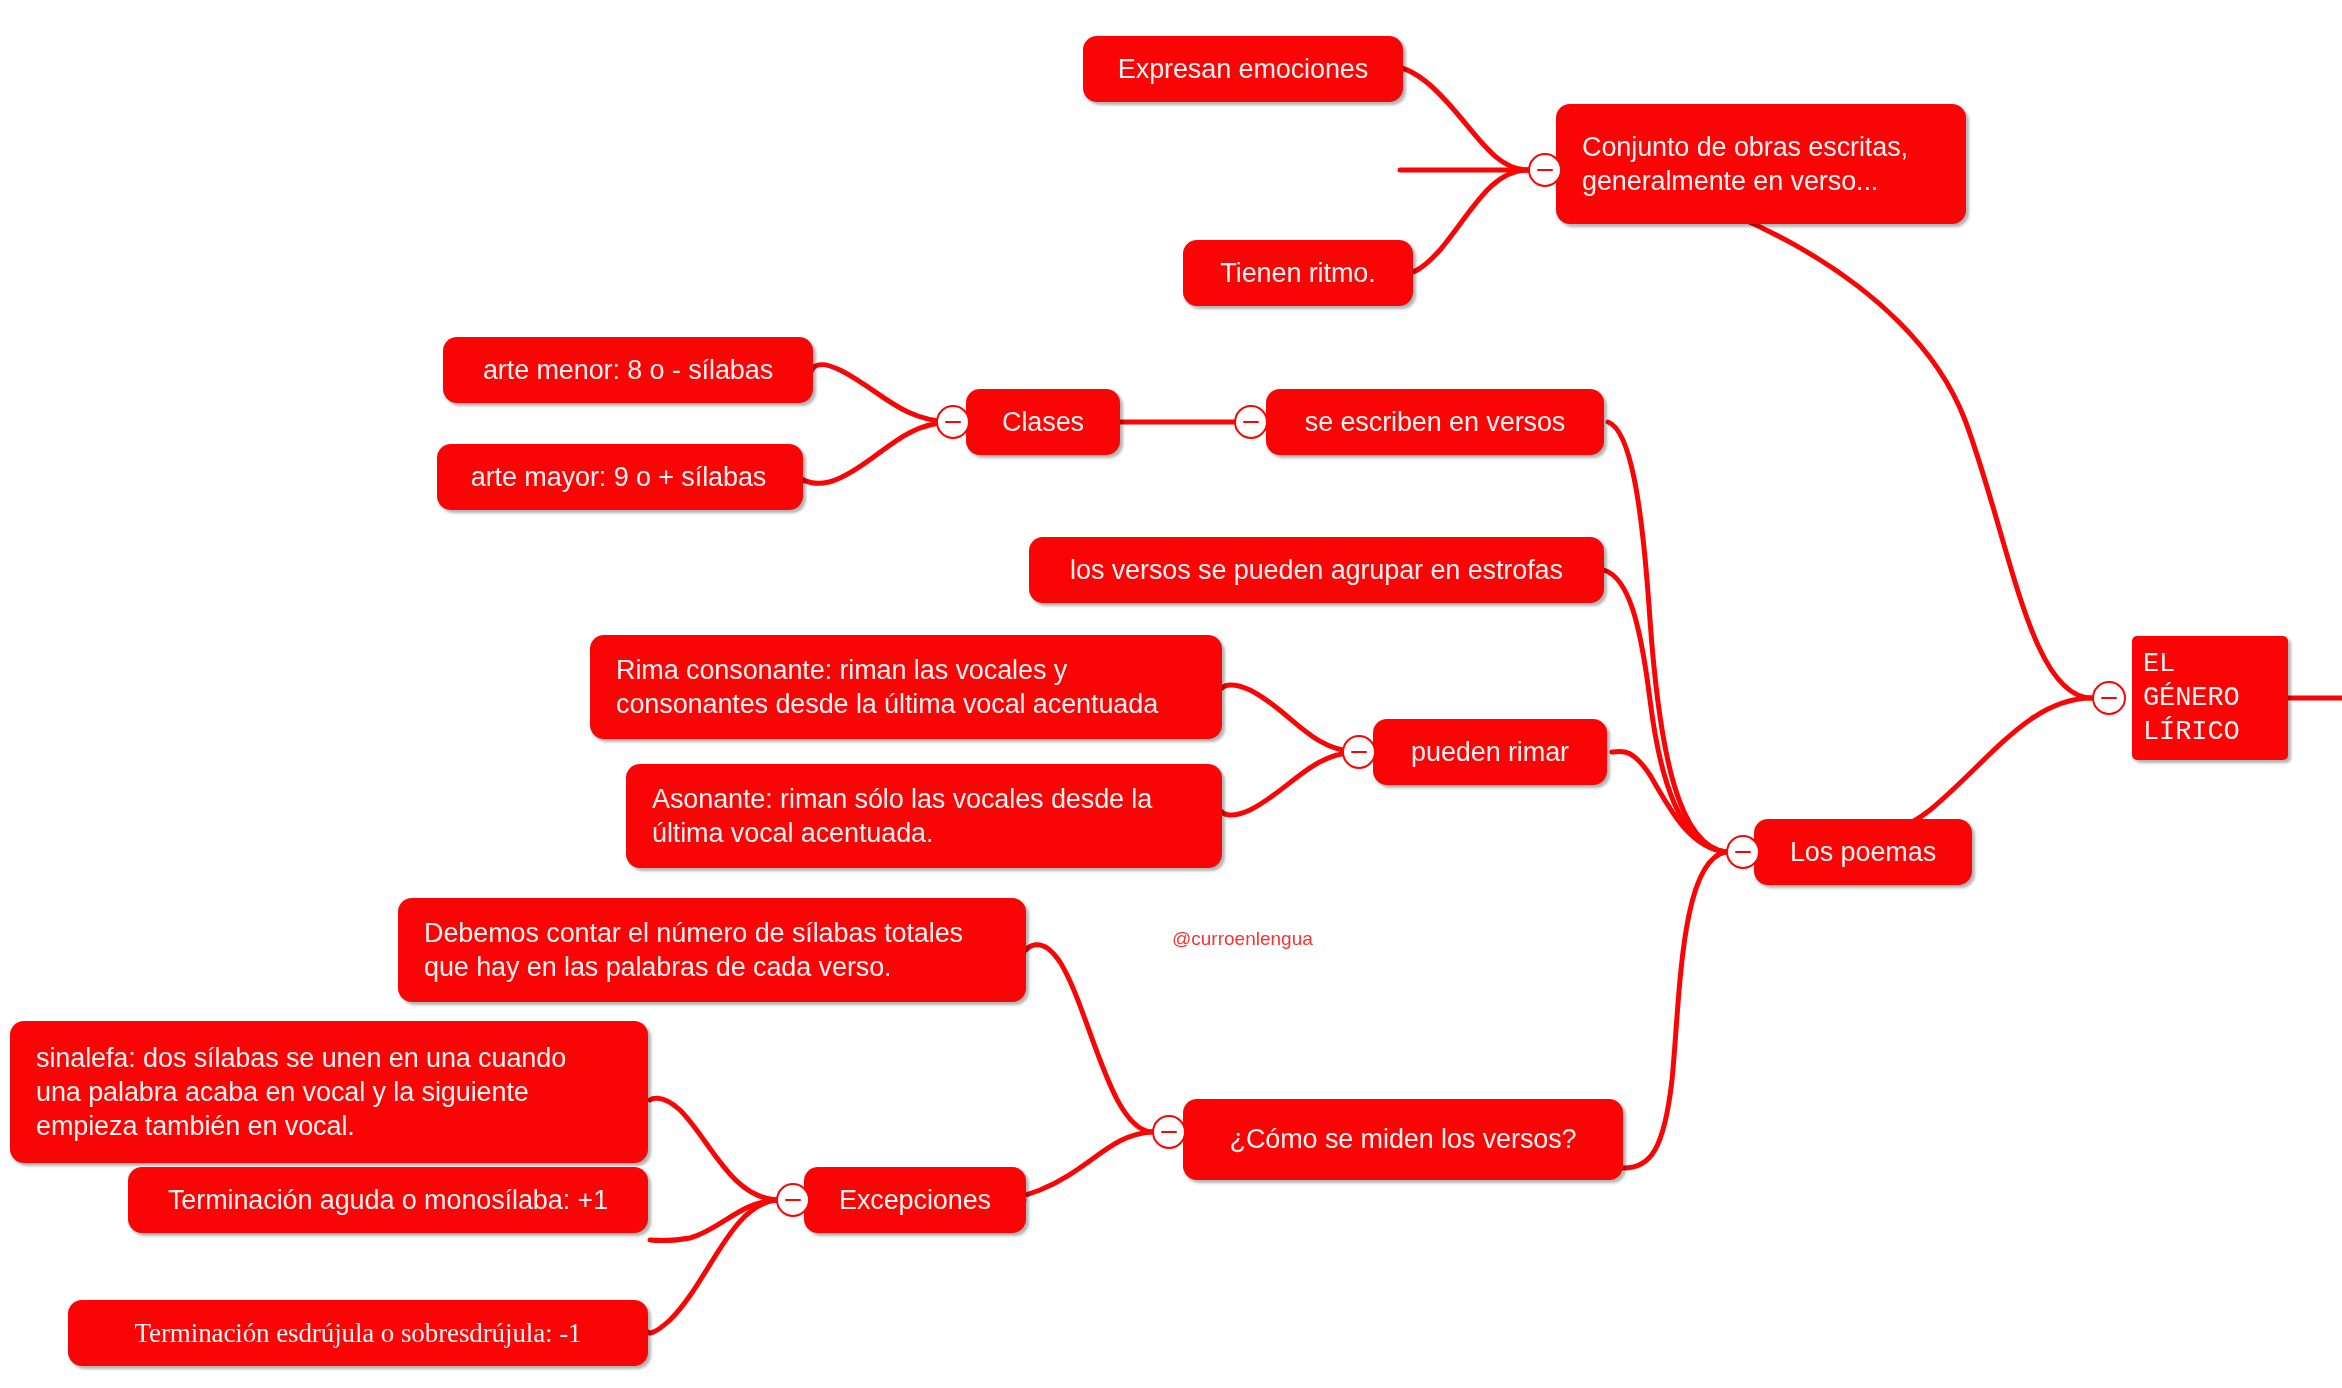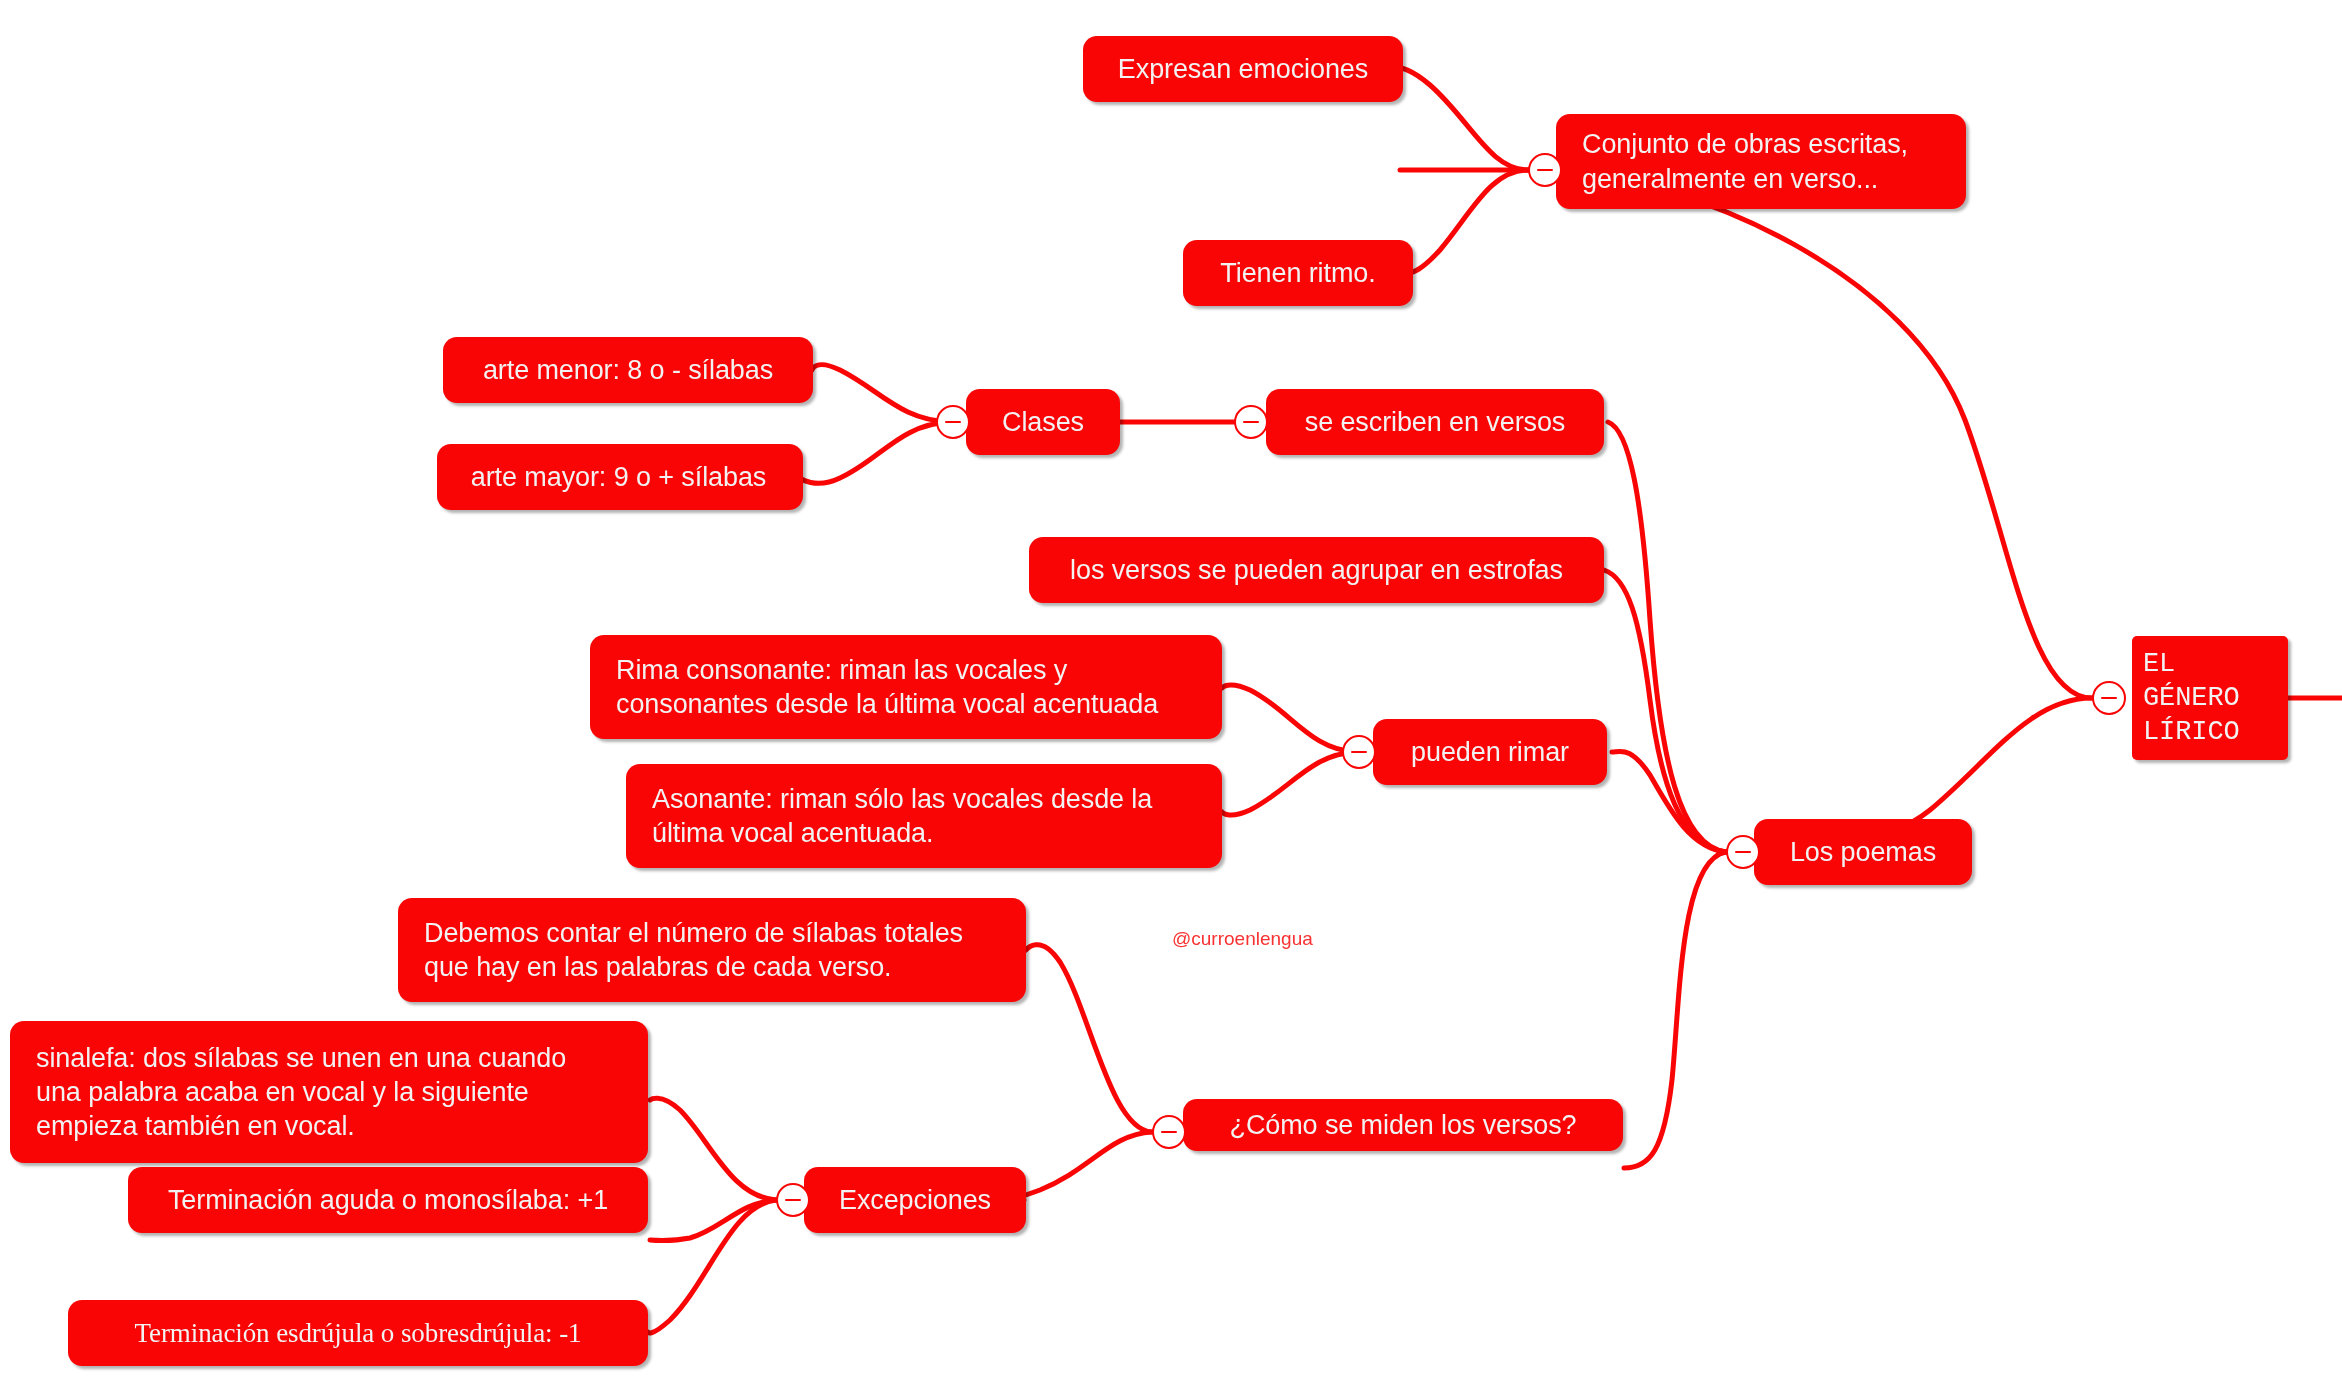--- a/index.html
+++ b/index.html
@@ -112,21 +112,21 @@
     </g>
   </svg>
 
   <div class="node root lead" style="left:2132px; top:636px; width:156px; height:124px;">
     <span>EL
 GÉNERO
 LÍRICO</span>
   </div>
   <div class="toggle" style="left:2092px; top:681px;"></div>
 
-  <div class="node lead" style="left:1556px; top:114px; width:410px; height:95px;">
+  <div class="node lead" style="left:1556px; top:104px; width:410px; height:120px;">
     <span>Conjunto de obras escritas,
 generalmente en verso...</span>
   </div>
   <div class="toggle" style="left:1528px; top:153px;"></div>
 
   <div class="node center" style="left:1083px; top:36px; width:320px; height:66px;">
     <span>Expresan emociones</span>
   </div>
 
 
@@ -169,21 +169,21 @@
   <div class="node lead" style="left:590px; top:635px; width:632px; height:104px;">
     <span>Rima consonante: riman las vocales y
 consonantes desde la última vocal acentuada</span>
   </div>
 
   <div class="node lead" style="left:626px; top:764px; width:596px; height:104px;">
     <span>Asonante: riman sólo las vocales desde la
 última vocal acentuada.</span>
   </div>
 
-  <div class="node center" style="left:1183px; top:1099px; width:440px; height:52px;">
+  <div class="node center" style="left:1183px; top:1099px; width:440px; height:81px;">
     <span>¿Cómo se miden los versos?</span>
   </div>
   <div class="toggle" style="left:1152px; top:1115px;"></div>
 
   <div class="node lead" style="left:398px; top:898px; width:628px; height:104px;">
     <span>Debemos contar el número de sílabas totales
 que hay en las palabras de cada verso.</span>
   </div>
 
   <div class="node center" style="left:804px; top:1167px; width:222px; height:66px;">

